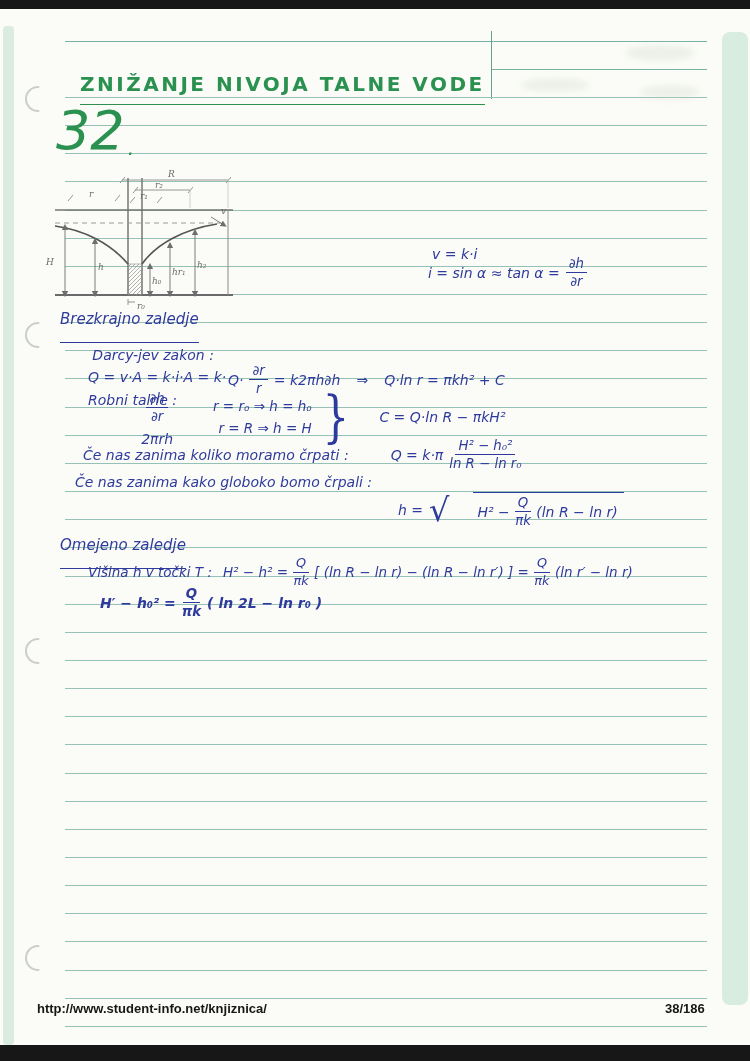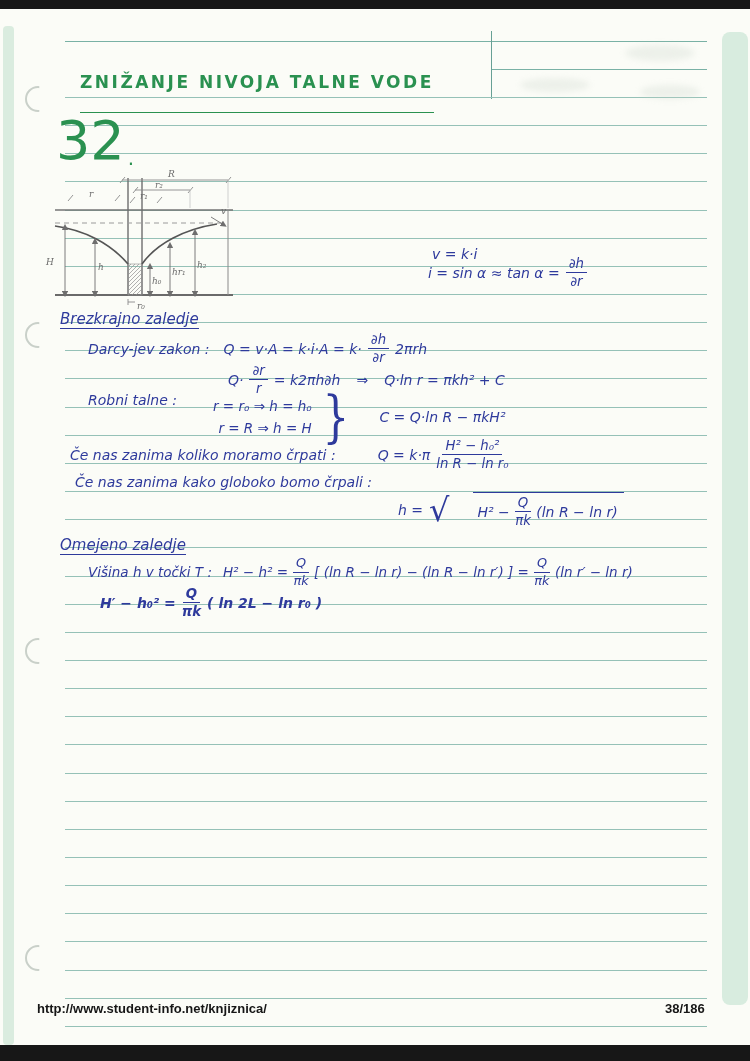--- a/index.html
+++ b/index.html
@@ -27,27 +27,27 @@
   .hole {
     width:22px; height:22px; border:2px solid #c9d0c9; border-radius:50%;
     clip-path:inset(0 45% 0 0); background:transparent;
   }
   .smudge { background:#ccd6cc; opacity:.30; border-radius:50%; filter:blur(3px); }
 
   
   .green { color:#2a9150; }
   .blue  { color:#2e3a9c; }
   .hw    { font-style:italic; }
-  .title { font-size:17px; font-weight:bold; font-style:normal; letter-spacing:2.5px;
-           border-bottom:1.5px solid currentColor; padding-bottom:20px; }
+  .title { font-size:20px; font-weight:bold; font-style:normal; letter-spacing:2.5px;
+           border-bottom:1.5px solid currentColor; padding-bottom:8px; }
   .bignum { display:flex; align-items:flex-end; line-height:1; }
   .bignum .n { font-size:54px; font-weight:400; }
   .bignum .dot { font-size:20px; margin-left:3px; }
   .subtitle { font-size:15px; }
-  .heading { font-size:15px; border-bottom:1.3px solid currentColor; padding-bottom:0; }
+  .heading { font-size:15px; border-bottom:1.3px solid currentColor; padding-bottom:14px; }
 
   .mrow { display:inline-flex; align-items:center; gap:6px; white-space:nowrap; font-size:14px; }
   .mrow.small { font-size:13.5px; gap:5px; }
   .frac { display:inline-flex; flex-direction:column; align-items:center; font-size:0.95em; line-height:1.15; }
   .frac .num { padding:0 3px 1px; border-bottom:1.3px solid currentColor; }
   .frac .den { padding-top:1px; }
   .implies { margin:0 10px; }
   .cond-col { display:inline-flex; flex-direction:column; gap:6px; font-size:13.5px;align-items:flex-end; }
   .brace { font-family:"DejaVu Serif", serif; font-size:56px; font-weight:300; line-height:0.9;
            transform:scaleX(.75); font-style:normal; }
@@ -79,21 +79,21 @@
   <div class="abs hole" style="left:25px; top:322px;"></div>
   <div class="abs hole" style="left:25px; top:638px;"></div>
   <div class="abs hole" style="left:25px; top:945px;"></div>
 
   <div class="abs smudge" style="left:520px; top:78px; width:70px; height:14px;"></div>
   <div class="abs smudge" style="left:625px; top:45px; width:70px; height:16px;"></div>
   <div class="abs smudge" style="left:640px; top:85px; width:60px; height:14px;"></div>
 
   <div class="abs green title" style="left:80px; top:72px;">ZNIŽANJE NIVOJA TALNE VODE</div>
 
-  <div class="abs green bignum" style="left:56px; top:114px;">
+  <div class="abs green bignum" style="left:56px; top:104px;font-style:italic;">
     <span class="n">32</span>
     <span class="dot">.</span>
   </div>
 
   <svg class="abs" style="left:35px; top:168px;" width="205" height="148" viewBox="0 0 205 148">
     <defs>
       <pattern id="hatch" patternUnits="userSpaceOnUse" width="4" height="4">
         <path d="M0,4 l4,-4" stroke="#8f8f8f" stroke-width="0.7"></path>
       </pattern>
       <marker id="da" markerWidth="7" markerHeight="7" refX="3.5" refY="3.5" orient="auto-start-reverse">
@@ -153,21 +153,21 @@
   <div class="abs blue hw mrow" style="left:428px; top:256px;">
     <span>i = sin α ≈ tan α =</span>
     <span class="frac">
       <span class="num">∂h</span>
       <span class="den">∂r</span>
     </span>
   </div>
 
   <div class="abs blue hw heading" style="left:60px; top:310px;">Brezkrajno zaledje</div>
 
-  <div class="abs blue hw mrow" style="left:88px; top:332px;">
+  <div class="abs blue hw mrow" style="left:88px; top:347px;flex-direction:column;">
     <span style="margin-right:8px;">Darcy-jev zakon :</span>
     <span>Q = v·A = k·i·A = k·</span>
     <span class="frac">
       <span class="num">∂h</span>
       <span class="den">∂r</span>
     </span>
     <span>2πrh</span>
   </div>
 
   <div class="abs blue hw mrow" style="left:228px; top:363px;">
@@ -184,21 +184,21 @@
   <div class="abs blue hw mrow" style="left:88px; top:392px;">
     <span style="margin-right:30px; align-self:flex-start;">Robni talne :</span>
     <span class="cond-col">
       <span>r = r₀   ⇒   h = h₀</span>
       <span>r = R    ⇒   h = H</span>
     </span>
     <span class="brace">}</span>
     <span style="margin-left:20px;">C = Q·ln R − πkH²</span>
   </div>
 
-  <div class="abs blue hw mrow" style="left:70px; top:438px;font-style:italic;">
+  <div class="abs blue hw mrow" style="left:83px; top:438px;font-style:italic;">
     <span>Če nas zanima koliko moramo črpati :</span>
     <span style="margin-left:36px;">Q = k·π</span>
     <span class="frac">
       <span class="num">H² − h₀²</span>
       <span class="den">ln R − ln r₀</span>
     </span>
   </div>
 
   <div class="abs blue hw mrow" style="left:75px; top:474px;">
     <span>Če nas zanima kako globoko bomo črpali :</span>

